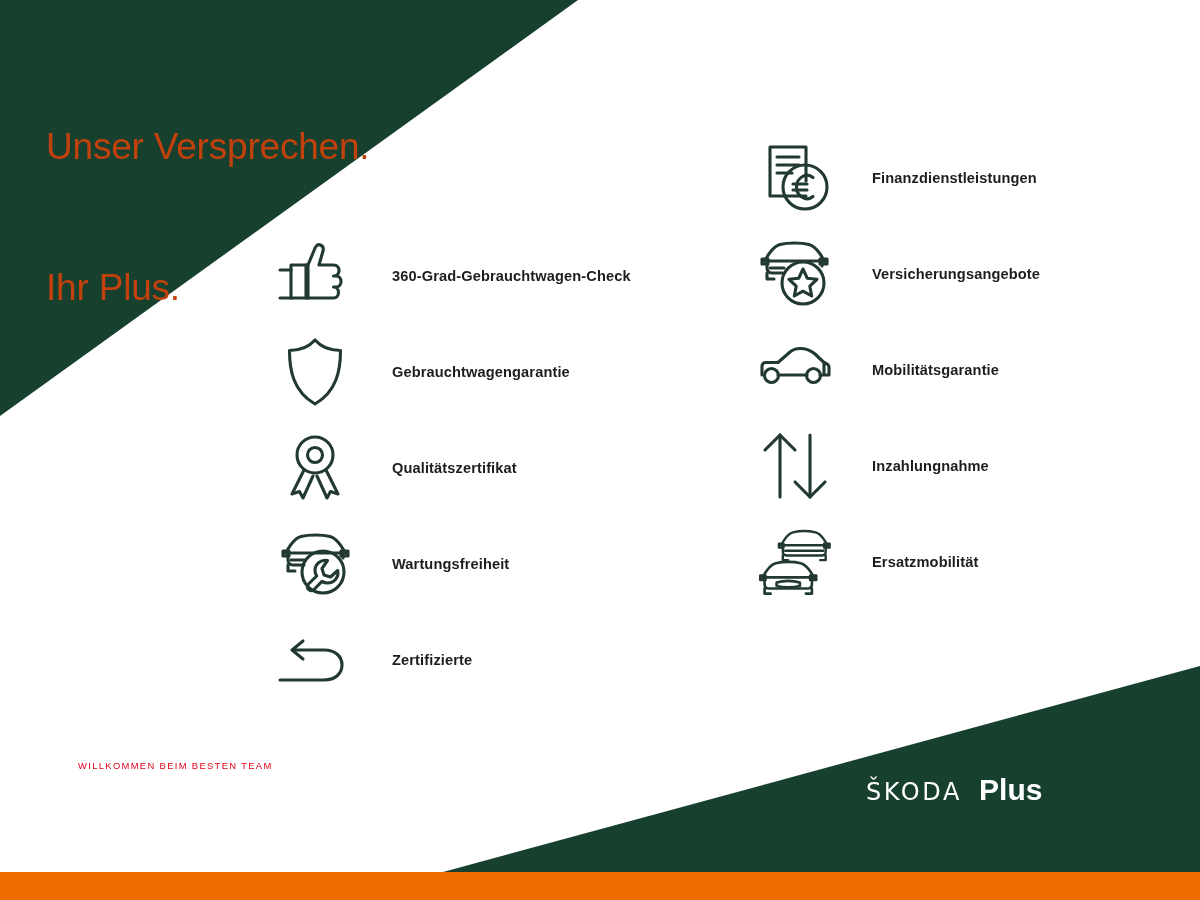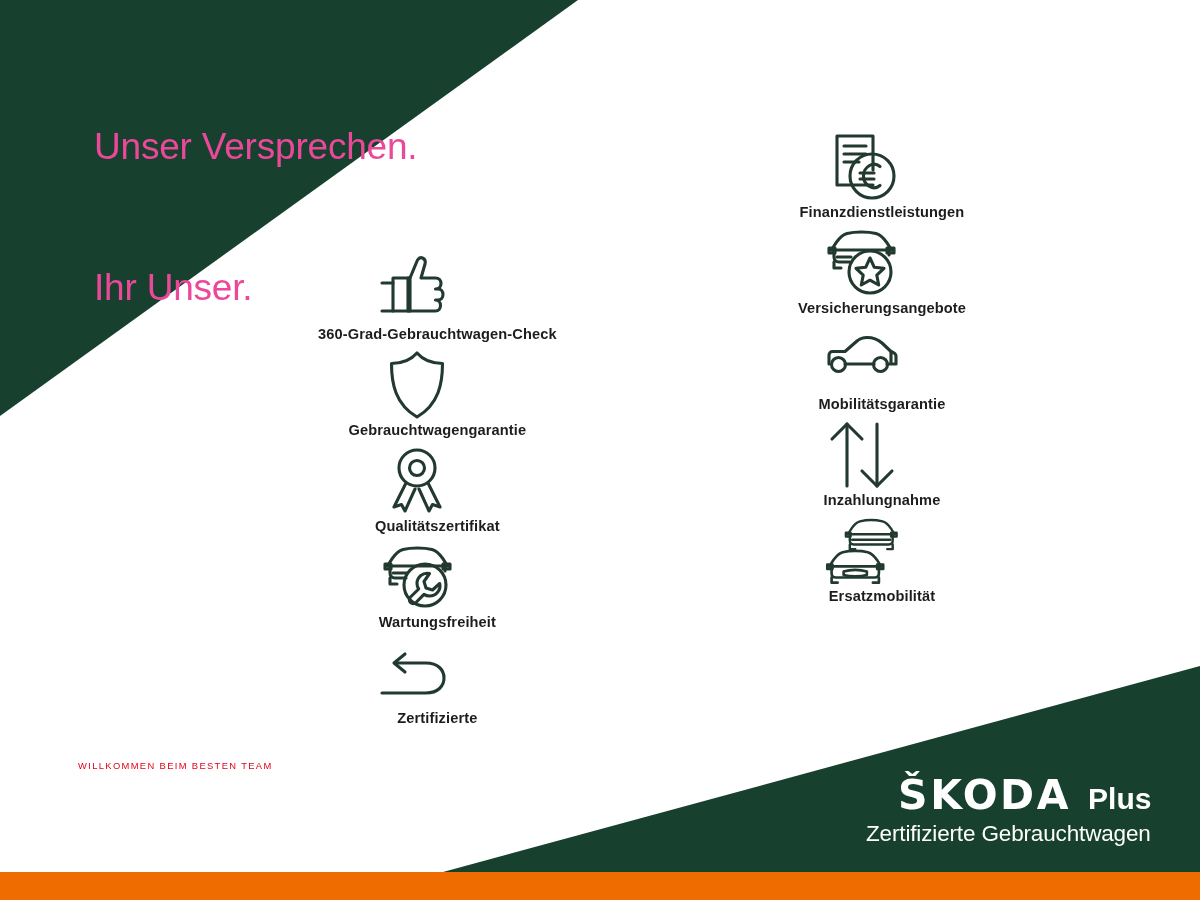--- a/index.html
+++ b/index.html
@@ -22,42 +22,40 @@
     inset: 0;
     width: 1200px;
     height: 900px;
   }
 
   
   .headline {
     position: absolute;
     left: 46px;
     top: 30px;
-    color: #ec4899;
+    color: #c2410c;
     font-size: 37px;
     line-height: 1.27;
     font-weight: 400;
     letter-spacing: -0.2px;
     white-space: pre;
-    margin-left: 48px;
   }
   .headline span { display: block; }
 
   
   .col {
     position: absolute;
   }
-  .col-left  { left: 278px; top: 252px; }
+  .col-left  { left: 278px; top: 228px; }
   .col-right { left: 758px; top: 130px; }
 
   .feature {
     display: flex;
     align-items: center;
     height: 96px;
-    flex-direction: column;
   }
   .feature .icon-box {
     width: 74px;
     min-width: 74px;
     height: 74px;
     display: flex;
     align-items: center;
     justify-content: center;
   }
   .feature .icon-box svg {
@@ -114,25 +112,24 @@
     top: 775px;
     color: #ffffff;
   }
   .skoda .sk-row1 {
     display: flex;
     align-items: baseline;
     line-height: 1;
   }
   .skoda .sk-mark {
     font-family: "DejaVu Sans", sans-serif;
-    font-size: 41px;
-    font-weight: bold;
+    font-size: 24px;
+    font-weight: normal;
     letter-spacing: 2.6px;
     white-space: nowrap;
-    margin-left: 32px;
   }
   .skoda .sk-plus {
     font-size: 30px;
     font-weight: 700;
     margin-left: 17px;
     letter-spacing: 0px;
   }
   .skoda .sk-sub {
     margin-top: 5px;
     font-size: 22.5px;
@@ -147,21 +144,21 @@
 <div id="stage">
 
   <svg class="bg-layer" viewBox="0 0 1200 900" preserveAspectRatio="none">
     <polygon points="0,0 578,0 0,416" fill="#17402F"></polygon>
     <polygon points="1200,666 1200,872 443,872" fill="#17402F"></polygon>
     <rect x="0" y="872" width="1200" height="28" fill="#EF6C00"></rect>
   </svg>
 
   <div class="headline">
     <span>Unser Versprechen.</span>
-    <span>Ihr Unser.</span>
+    <span>Ihr Plus.</span>
   </div>
 
   <div class="col col-left">
 
     <div class="feature">
       <span class="icon-box">
         <svg viewBox="0 0 74 74">
           <path d="M30 26 L37.5 8 C40.5 3.5 46.5 6.5 45 12 L41 26 L55.5 26 C59 26 61 28.5 61 31.5 C61 34.5 59 37 55.5 37
                    L58 37 C61 37 63 39.5 63 42.5 C63 45.5 61 48 58 48
                    L55.5 48 C58.5 48 60.5 50.5 60.5 53.5 C60.5 56.5 58.5 59 55.5 59
@@ -322,16 +319,15 @@
 
   <div class="spindler">
     <div class="sp-tag">WILLKOMMEN BEIM BESTEN TEAM</div>
   </div>
 
   <div class="skoda">
     <div class="sk-row1">
       <span class="sk-mark">ŠKODA</span>
       <span class="sk-plus">Plus</span>
     </div>
-    <div class="sk-sub">Zertifizierte Gebrauchtwagen</div>
   </div>
 
 </div>
 
 </body></html>

